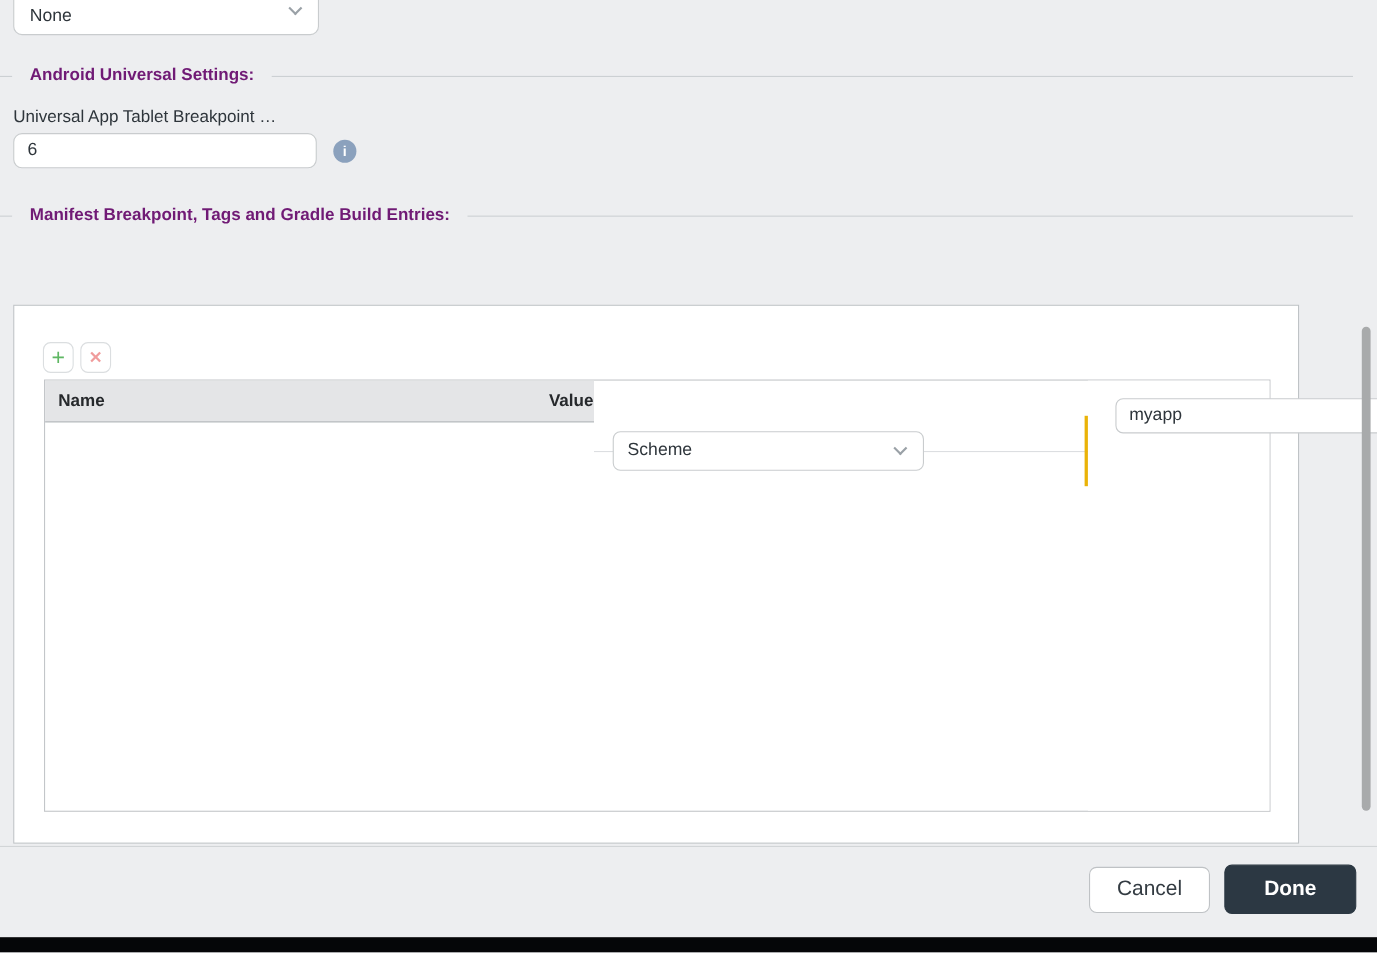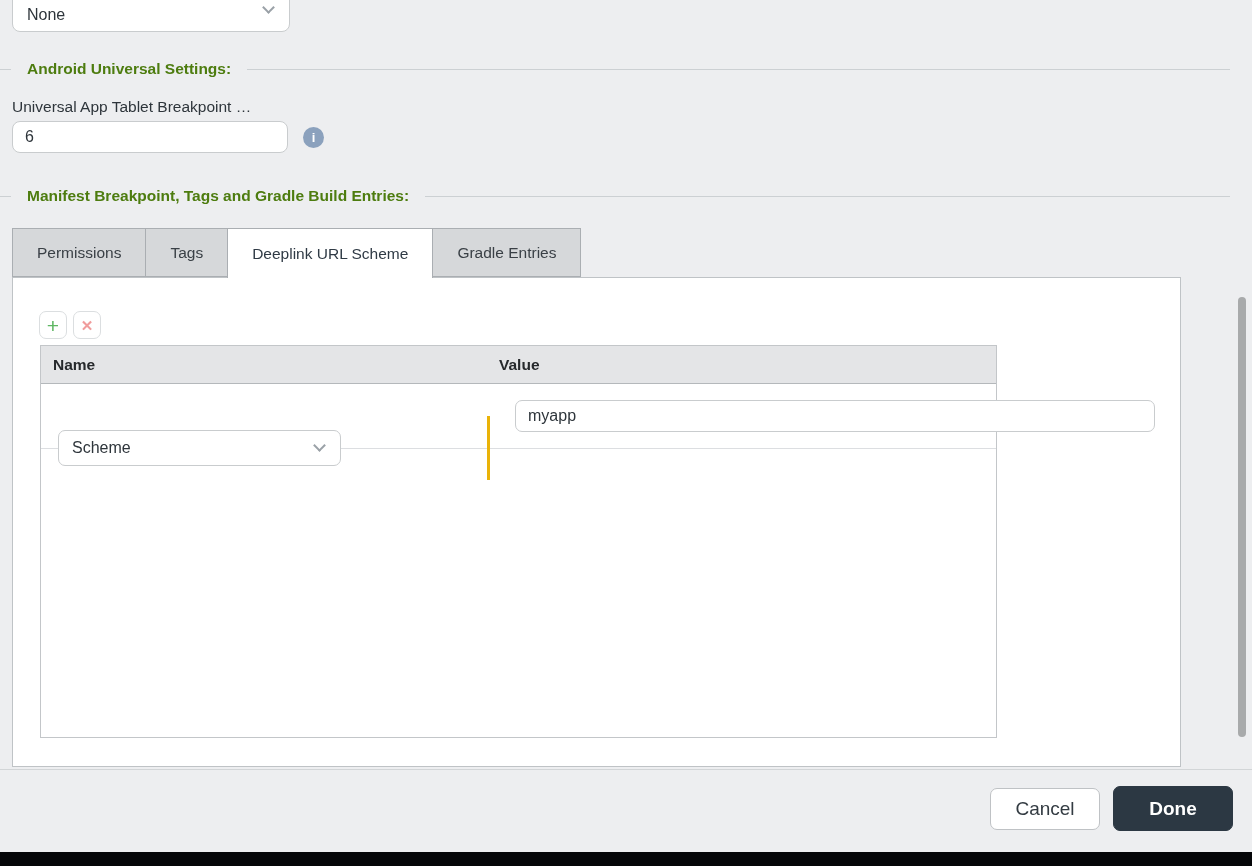--- a/index.html
+++ b/index.html
@@ -35,21 +35,21 @@
   
   .none-select { left:12px; top:-13px; width:278px; height:45px; padding-left:14px; padding-top:10px; }
 
   
   .section-divider {
     position:absolute; left:0; right:22px; height:18px;
     display:flex; align-items:center;
   }
   .section-divider .dash { width:11px; height:1px; background:#ccd0d3; }
   .section-divider .section-title {
-    margin:0 16px; font-size:15.5px; font-weight:700; color:#4d7c0f; white-space:nowrap;
+    margin:0 16px; font-size:15.5px; font-weight:700; color:#701a75; white-space:nowrap;
   }
   .section-divider .rule { flex:1; height:1px; background:#ccd0d3; }
 
   .field-label { position:absolute; left:12px; top:98px; font-size:15.5px; color:#2e353b; }
   .breakpoint-input { left:12px; top:121px; width:276px; height:32px; }
   .info-icon {
     position:absolute; left:303px; top:127px; width:21px; height:21px;
     background:#8ba1bd; border-radius:50%;
     display:flex; align-items:center; justify-content:center;
     color:#fff; font-size:13px; font-weight:700;
@@ -76,23 +76,23 @@
   .icon-btn {
     position:absolute; width:28px; height:28px;
     background:#fff; border:1px solid #dbdee0; border-radius:7px;
     display:flex; align-items:center; justify-content:center;
     font-family:"Liberation Sans", sans-serif; cursor:pointer; padding:0;
   }
   .icon-btn.add { left:26px; top:33px; color:#5fb763; font-size:21px; line-height:1; }
   .icon-btn.remove { left:60px; top:33px; color:#f09c9c; font-size:15px; font-weight:700; line-height:1; }
 
   .table {
-    position:absolute; left:27px; top:67px; width:957px; height:393px;
+    position:absolute; left:27px; top:67px; width:1115px; height:393px;
     border:1px solid #c3c6c9; background:#fff;
-    display:flex; flex-direction:column;
+    display:flex; flex-direction:row;
   }
   .thead {
     height:38px; background:#e4e5e7; border-bottom:1px solid #b4b8bb;
     display:flex; align-items:center; flex:none;
     font-size:15.5px; font-weight:700; color:#26292c;
   }
   .thead .th.name { width:449px; padding-left:12px; }
   .thead .th.value { padding-left:9px; }
   .trow { display:flex; border-bottom:1px solid #dcdee1; flex:none; position:relative; }
   .trow.r1 { height:65px; }
@@ -148,26 +148,20 @@
   <div class="info-icon">
     <span>i</span>
   </div>
 
   <div class="section-divider" style="top:187px">
     <span class="dash"></span>
     <span class="section-title">Manifest Breakpoint, Tags and Gradle Build Entries:</span>
     <span class="rule"></span>
   </div>
 
-  <div class="tabs">
-    <div class="tab">Permissions</div>
-    <div class="tab">Tags</div>
-    <div class="tab active">Deeplink URL Scheme</div>
-    <div class="tab">Gradle Entries</div>
-  </div>
 
   <div class="panel">
     <button class="icon-btn add">
       <span>+</span>
     </button>
     <button class="icon-btn remove">
       <span>✕</span>
     </button>
 
     <div class="table">

